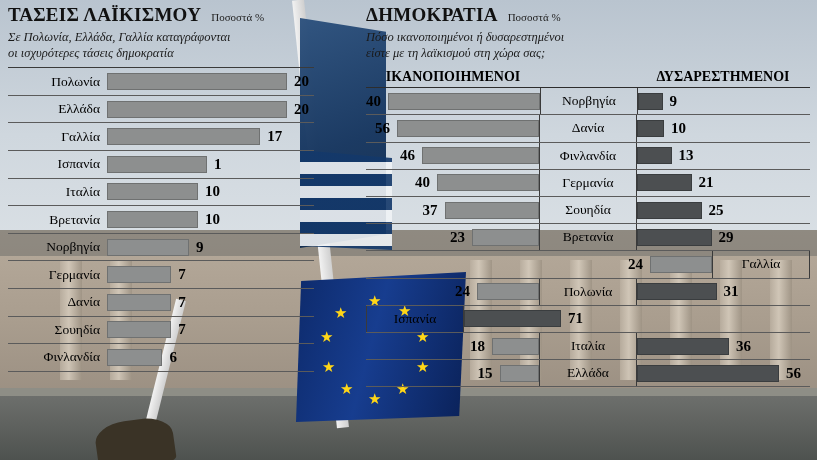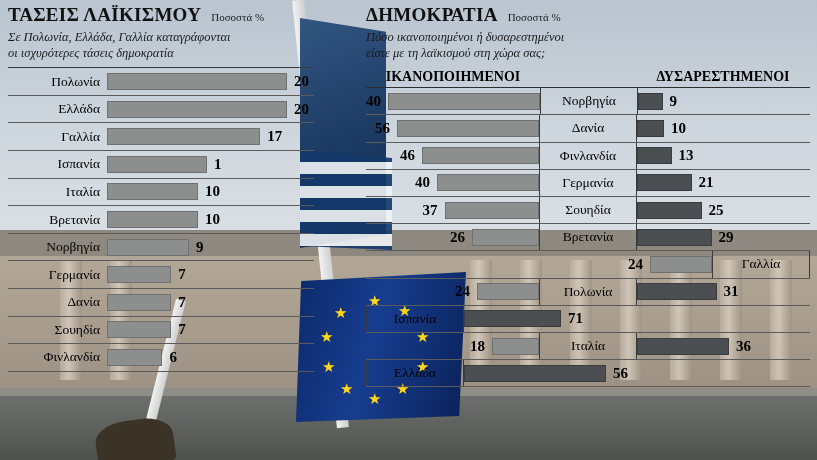--- a/index.html
+++ b/index.html
@@ -267,21 +267,21 @@
           </div>
           <div class="rname">Σουηδία</div>
           <div class="rright">
             <div class="rbar dark" style="width: 62.5px;"></div>
             <span class="rval rvr">25</span>
           </div>
         </div>
         <div class="rsep"></div>
         <div class="rrow">
           <div class="rleft">
-            <span class="rval rvl">26</span>
+            <span class="rval rvl">23</span>
             <div class="rbar" style="width: 65px;"></div>
           </div>
           <div class="rname">Βρετανία</div>
           <div class="rright">
             <div class="rbar dark" style="width: 72.5px;"></div>
             <span class="rval rvr">29</span>
           </div>
         </div>
         <div class="rsep"></div>
         <div class="rrow">
@@ -318,20 +318,24 @@
             <div class="rbar" style="width: 45px;"></div>
           </div>
           <div class="rname">Ιταλία</div>
           <div class="rright">
             <div class="rbar dark" style="width: 90px;"></div>
             <span class="rval rvr">36</span>
           </div>
         </div>
         <div class="rsep"></div>
         <div class="rrow">
+          <div class="rleft">
+            <span class="rval rvl">15</span>
+            <div class="rbar" style="width: 37.5px;"></div>
+          </div>
           <div class="rname">Ελλάδα</div>
           <div class="rright">
             <div class="rbar dark" style="width: 140px;"></div>
             <span class="rval rvr">56</span>
           </div>
         </div>
         <div class="rsep"></div>
       </div>
   </div>
 

